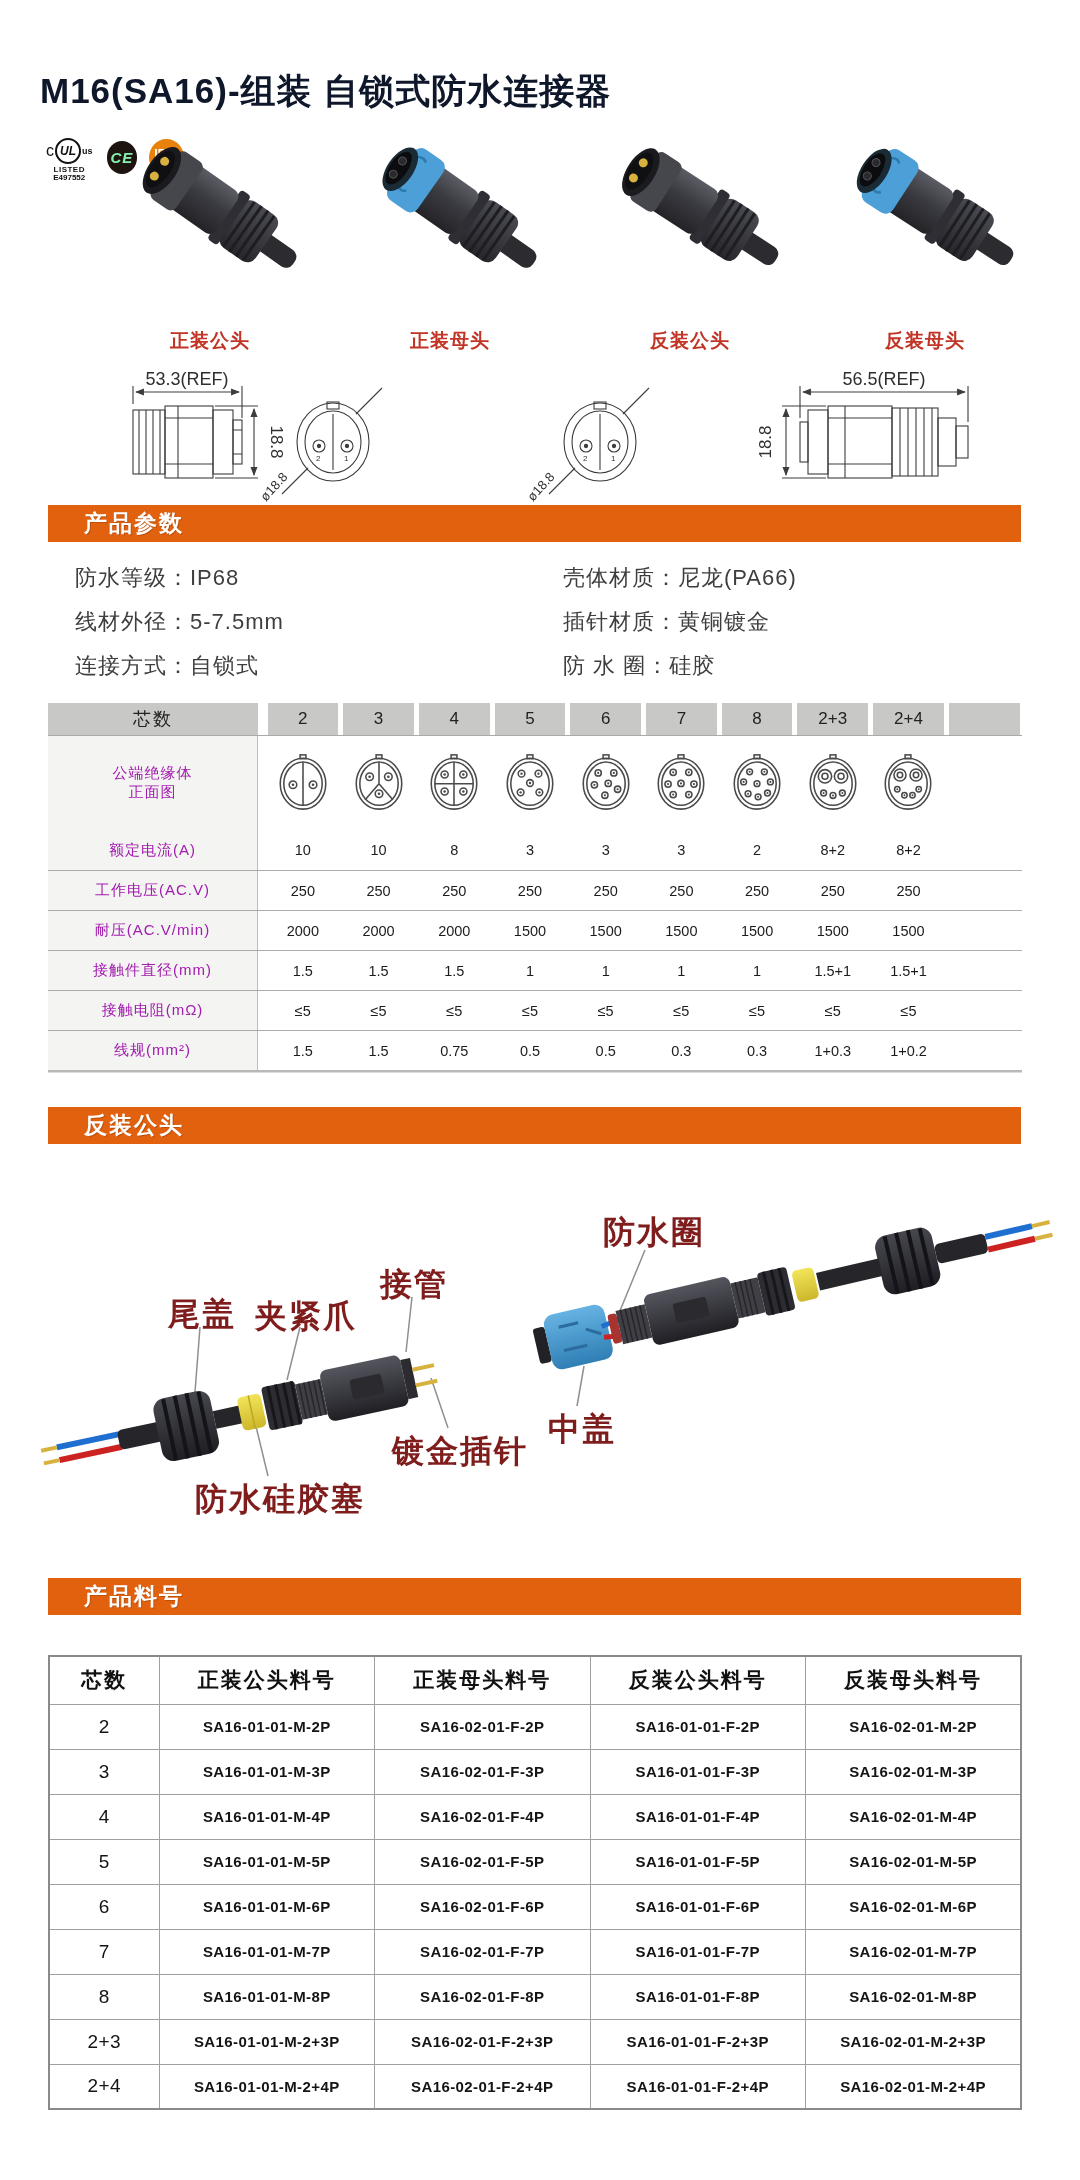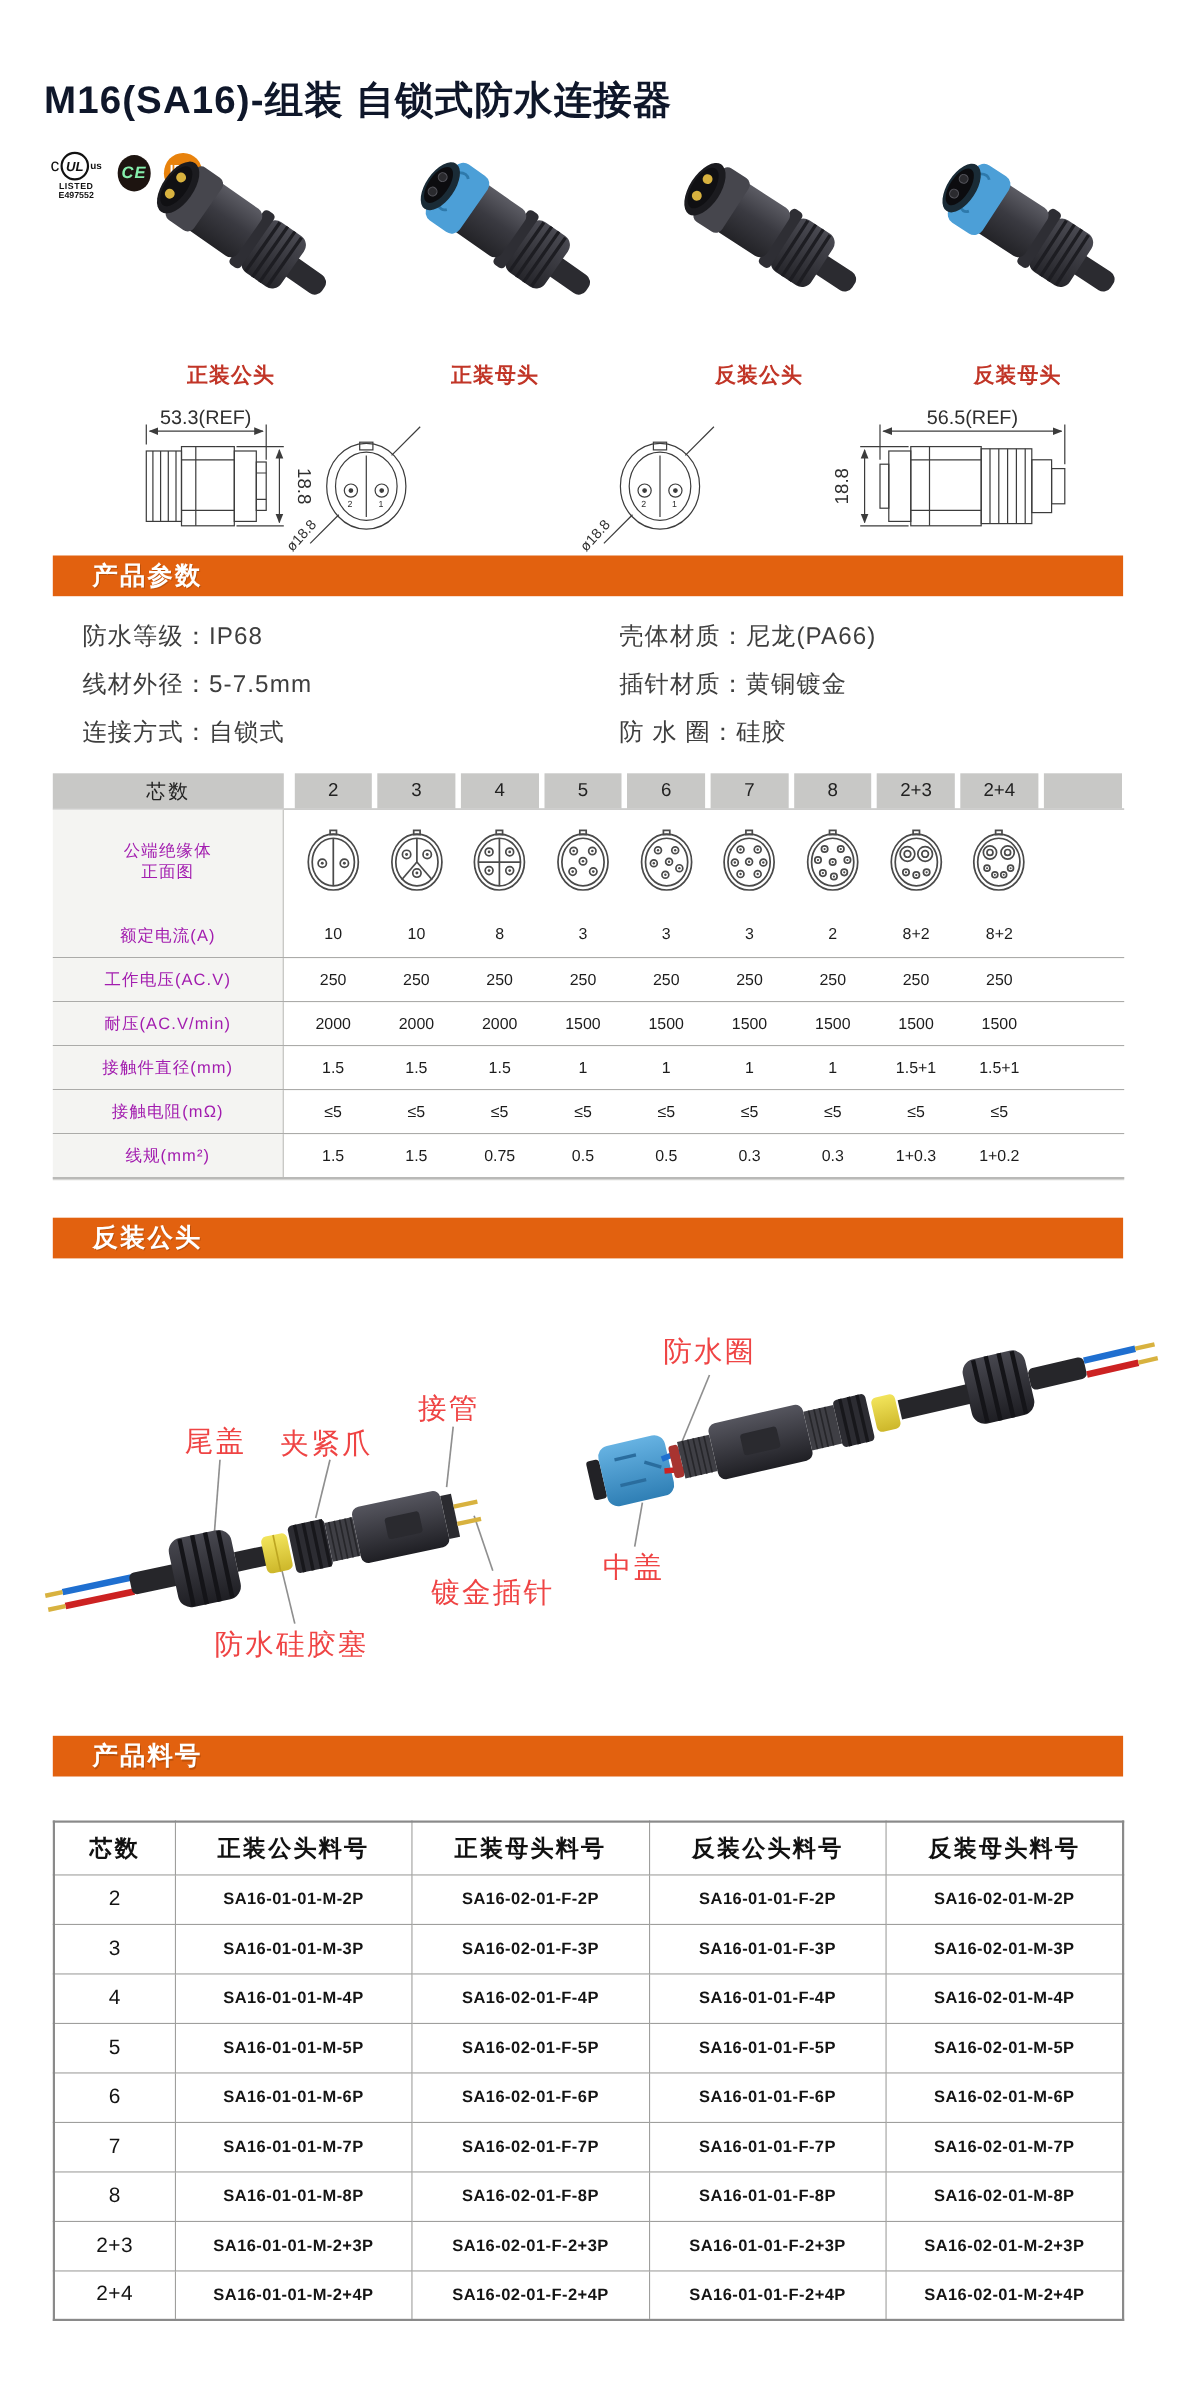--- a/index.html
+++ b/index.html
@@ -54,21 +54,21 @@
   .spec-label { flex:0 0 210px; background:#F4F4F2; border-right:1px solid #BDBDBB;
     display:flex; flex-direction:column; align-items:center; justify-content:center; color:#a21caf; letter-spacing:1px; }
   .spec-cell { flex:1 1 0; display:flex; align-items:center; justify-content:center; color:#1c1c1c; font-size:14.5px; }
   .spec-gap { flex:0 0 7px; }
   .spec-bottom { border-top:2px solid #B9B9B7; height:3px; background:#DCDCDA; }
   .pinface { width:58px; height:66px; }
   .pf-outline { fill:none; stroke:#4a4a4a; stroke-width:.07px; }
   .pf-dot { fill:#4a4a4a; stroke:none; }
 
   
-  .struct-label { font-size:26px; font-weight:normal; color:#ef4444; letter-spacing:2px; }
+  .struct-label { font-size:32px; font-weight:bold; color:#7f1d1d; letter-spacing:2px; }
 
   
   .part-table { left:48px; top:1655px; width:974px; border-collapse:collapse;
     border:2px solid #8a8a8a; table-layout:fixed; }
   .part-table th, .part-table td { border:1px solid #9f9f9d; text-align:center; vertical-align:middle; }
   .part-table th { height:48px; font-size:21px; font-weight:bold; color:#111; letter-spacing:2px; }
   .part-table td { height:45px; font-size:15px; font-weight:bold; color:#141414; letter-spacing:.4px; }
   .part-table td.pt-core { font-size:19px; font-weight:normal; }
   .part-table col.c-core { width:110px; }
 </style>

